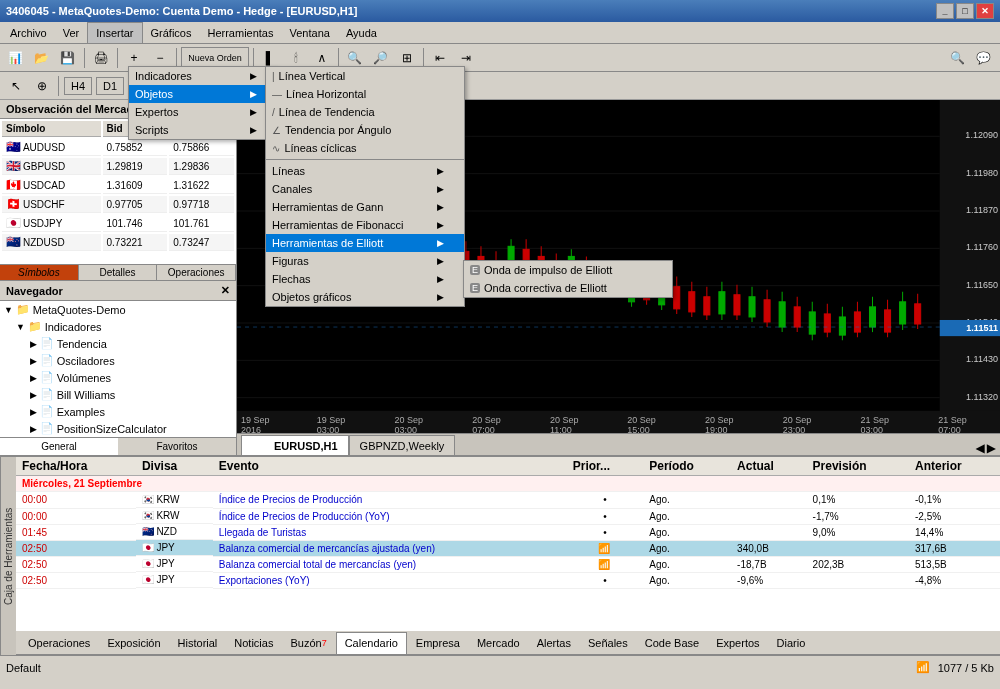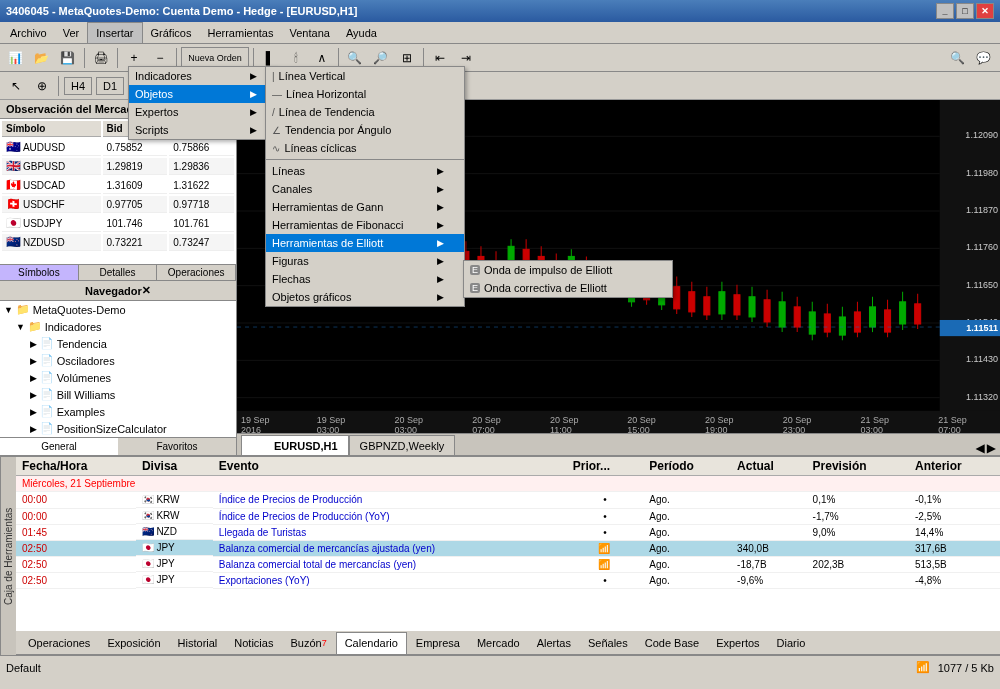--- a/index.html
+++ b/index.html
@@ -26,21 +26,21 @@
     
     .toolbar2 { background: #d4d0c8; height: 28px; display: flex; align-items: center; padding: 2px 4px; border-bottom: 1px solid #999; gap: 2px; }
     .mw-header { background: #d4d0c8; padding: 3px 6px; font-weight: bold; border-bottom: 1px solid #888; font-size: 11px; }
     .mw-table { width: 100%; }
     .mw-table th { background: #e0dcd4; font-size: 10px; padding: 2px 4px; text-align: left; border-bottom: 1px solid #aaa; }
     .mw-table td { font-size: 10px; padding: 1px 4px; border-bottom: 1px solid #eee; }
     .mw-row-odd { background: #f5f5f5; }
     .mw-row-even { background: white; }
     .bid-val { color: #000; }
     .ask-val { color: #000; }
-    .nav-header { background: #d4d0c8; padding: 3px 6px; font-weight: bold; border-bottom: 1px solid #888; font-size: 11px; display: flex; justify-content: center; align-items: center; }
+    .nav-header { background: #d4d0c8; padding: 3px 6px; font-weight: bold; border-bottom: 1px solid #888; font-size: 11px; display: flex; justify-content: space-between; align-items: center; }
     .nav-content { overflow: auto; flex: 1; }
     .nav-tree-item { padding: 2px 4px; display: flex; align-items: center; gap: 3px; cursor: pointer; font-size: 11px; }
     .nav-indent1 { padding-left: 16px; }
     .nav-indent2 { padding-left: 30px; }
 
     
     .chart-area { flex: 1; background: #000; position: relative; overflow: hidden; }
 
     
     .chart-tabs { display: flex; background: #c8c4bc; border-top: 1px solid #888; height: 22px; align-items: flex-end; padding-left: 4px; }
@@ -49,21 +49,21 @@
 
     
     .bottom-panel { height: 200px; background: white; border-top: 2px solid #888; display: flex; flex-direction: column; }
     .bottom-tabs { background: #d4d0c8; height: 24px; display: flex; align-items: center; padding: 0 4px; border-bottom: 1px solid #888; gap: 1px; }
     .bottom-tab { padding: 2px 8px; font-size: 11px; cursor: pointer; height: 22px; display: flex; align-items: center; }
     .bottom-tab.active { background: white; border: 1px solid #888; border-bottom: none; }
 
     .calendar-table { width: 100%; font-size: 10px; border-collapse: collapse; }
     .calendar-table th { background: #e8e4dc; padding: 2px 6px; text-align: left; border-bottom: 1px solid #aaa; font-weight: bold; font-size: 12px; }
     .calendar-table td { padding: 2px 6px; border-bottom: 1px solid #f0f0f0; }
-    .date-header { background: #fff0f0; color: red; font-weight: normal; }
+    .date-header { background: #fff0f0; color: red; font-weight: bold; }
     .blue-link { color: #0000cc; }
 
     
     .side-label { writing-mode: vertical-rl; transform: rotate(180deg); background: #c8c4bc; font-size: 10px; padding: 4px 2px; border-right: 1px solid #888; text-align: center; width: 16px; color: #333; }
 
     
     .status-bar { height: 24px; background: #d4d0c8; border-top: 1px solid #888; display: flex; align-items: center; padding: 8px 6px; font-size: 11px; justify-content: space-between; }
 
     
     .dropdown-overlay { position: fixed; top: 0; left: 0; width: 1000px; height: 689px; z-index: 100; pointer-events: none; }
@@ -72,21 +72,21 @@
     .dropdown-item.highlighted { background: #0078d7; color: white; }
     .dropdown-sep { height: 1px; background: #888; margin: 2px 0; }
     .dropdown-arrow { font-size: 9px; }
 
     
     .tf-btn { padding: 2px 6px; font-size: 11px; background: #d4d0c8; border: 1px solid #888; cursor: pointer; margin: 1px; }
 
     
     .mw-tabs { display: flex; border-top: 1px solid #888; }
     .mw-tab { flex: 1; text-align: center; padding: 2px; font-size: 10px; cursor: pointer; background: #d4d0c8; border-right: 1px solid #888; }
-    .mw-tab.active { background: #c4b5fd; }
+    .mw-tab.active { background: #c2410c; font-style: italic; }
 
     
     .nav-tabs { display: flex; border-top: 1px solid #888; }
     .nav-tab { flex: 1; text-align: center; padding: 3px; font-size: 10px; cursor: pointer; background: #d4d0c8; }
     .nav-tab.active { background: white; }
 
     .panel-left { display: flex; flex-direction: column; width: 237px; }
 
     
     .chart-svg { width: 100%; height: 100%; }

